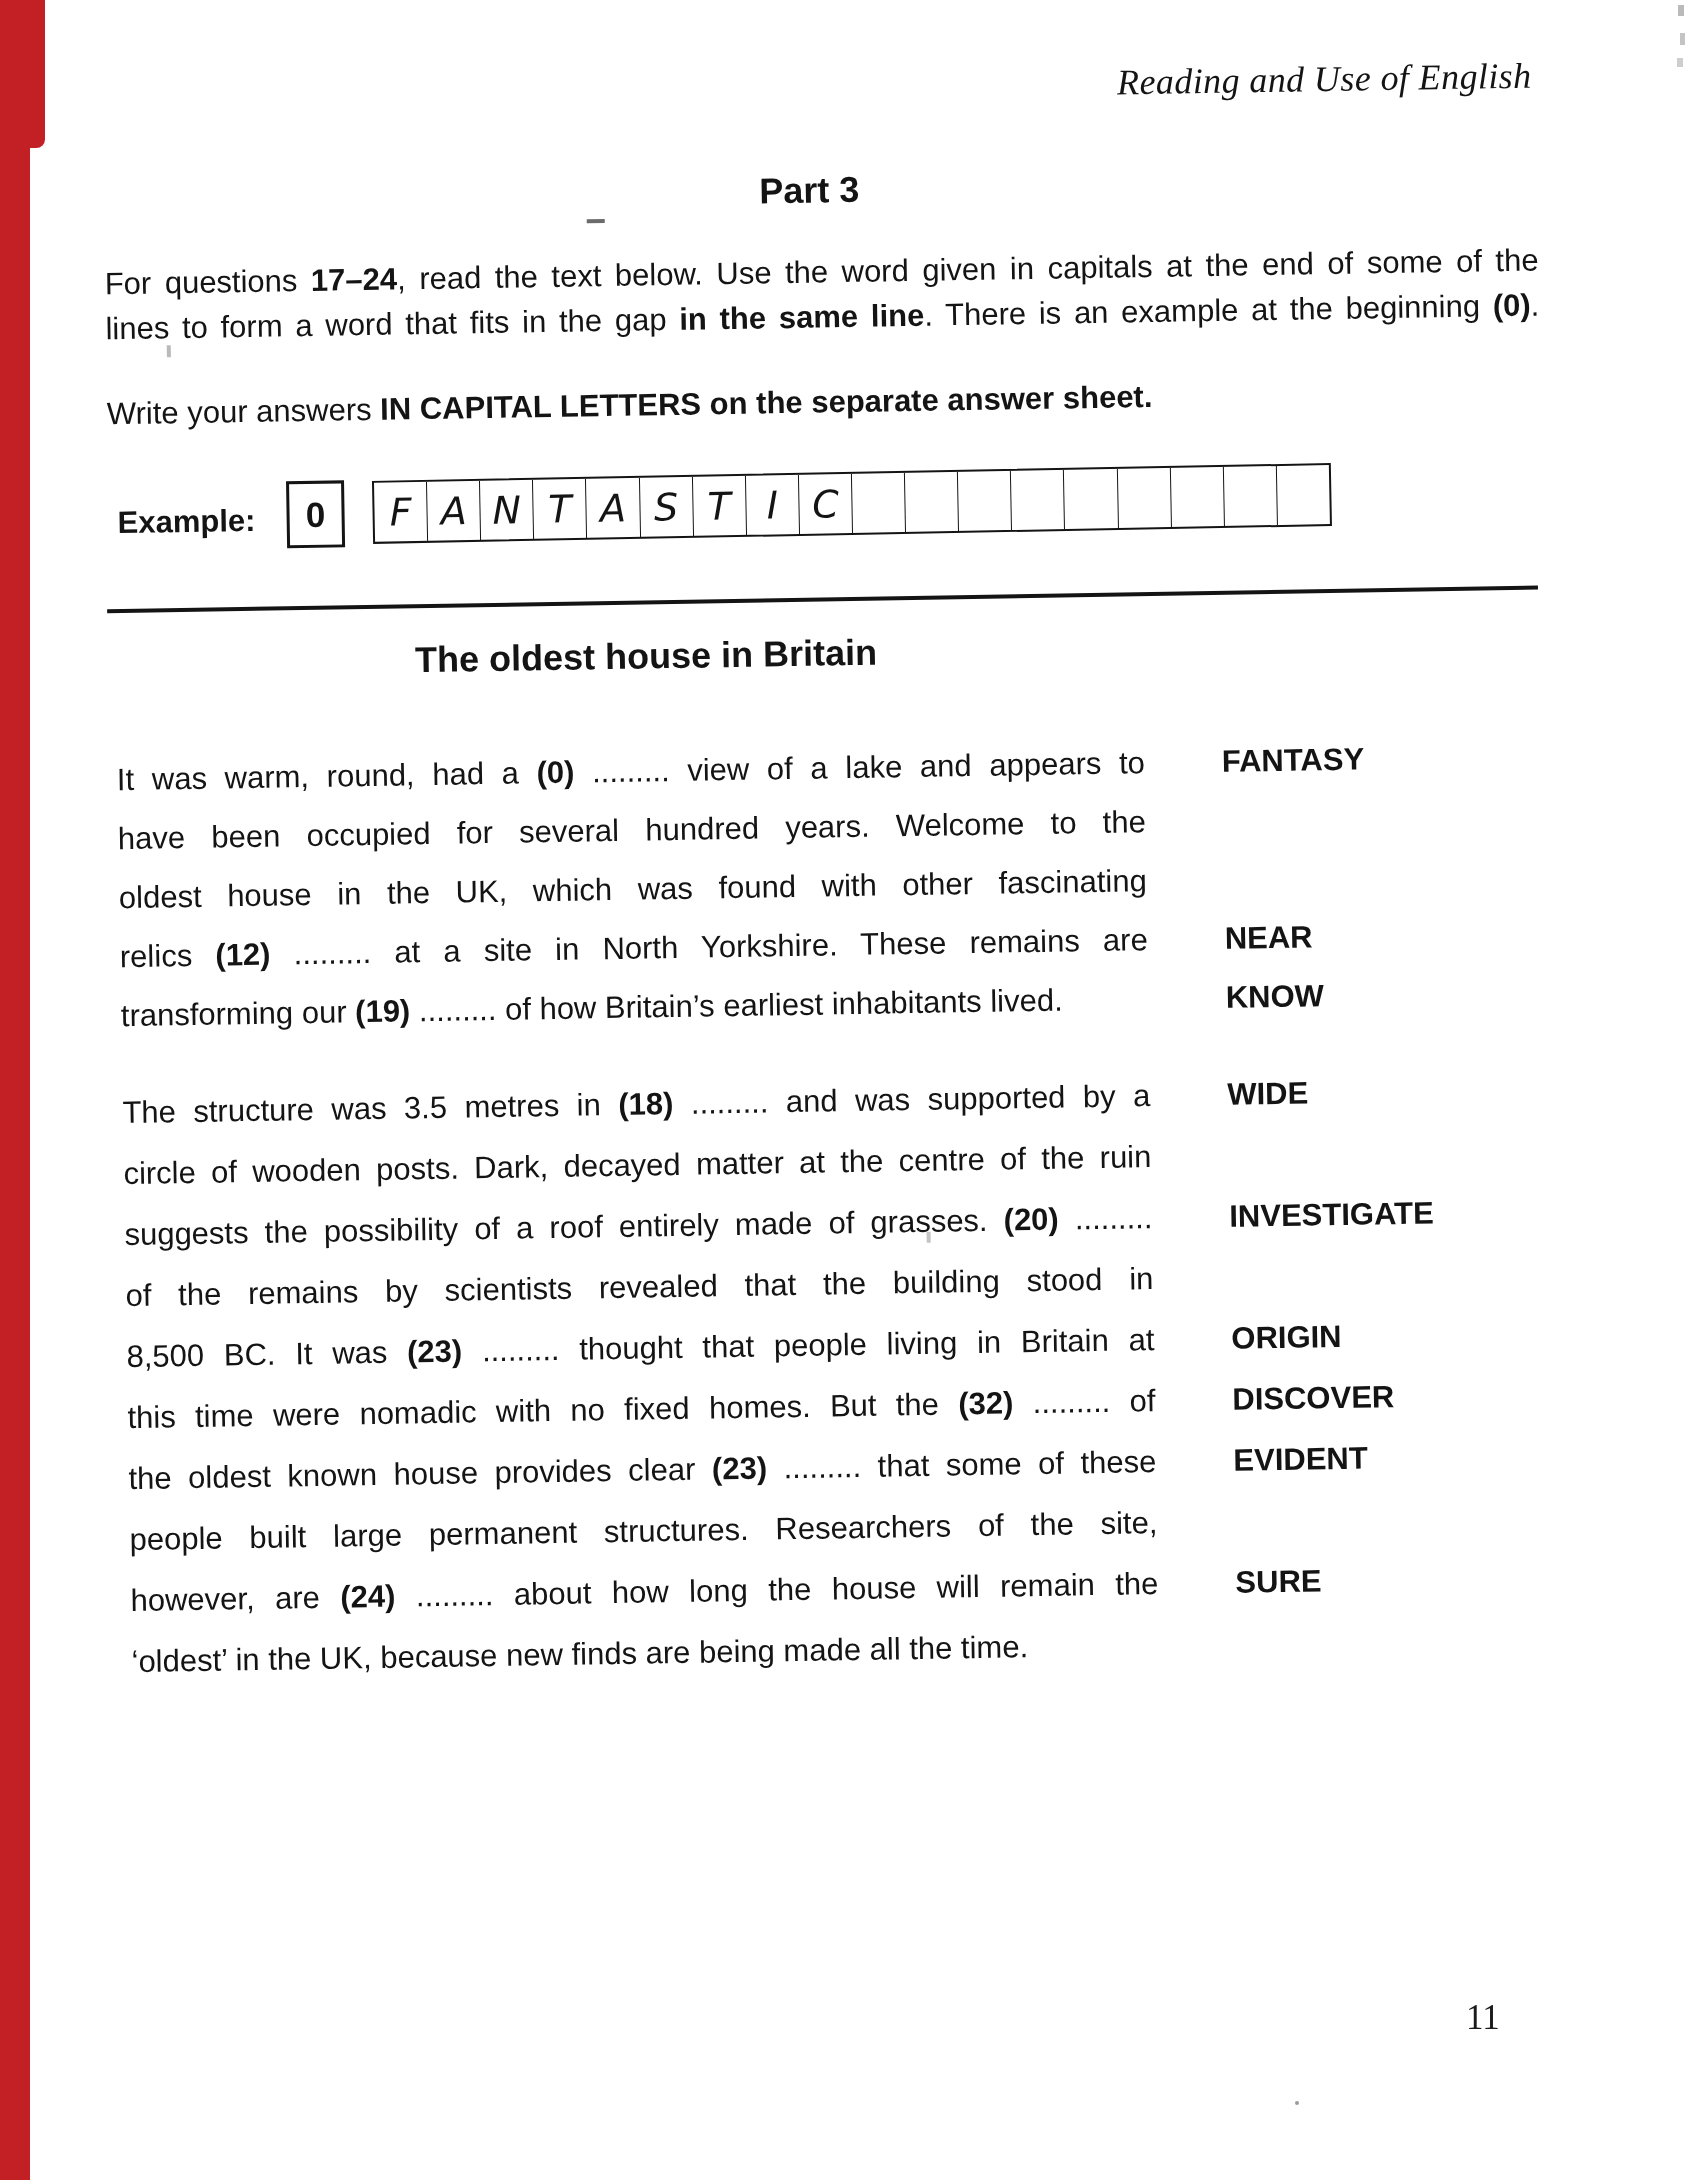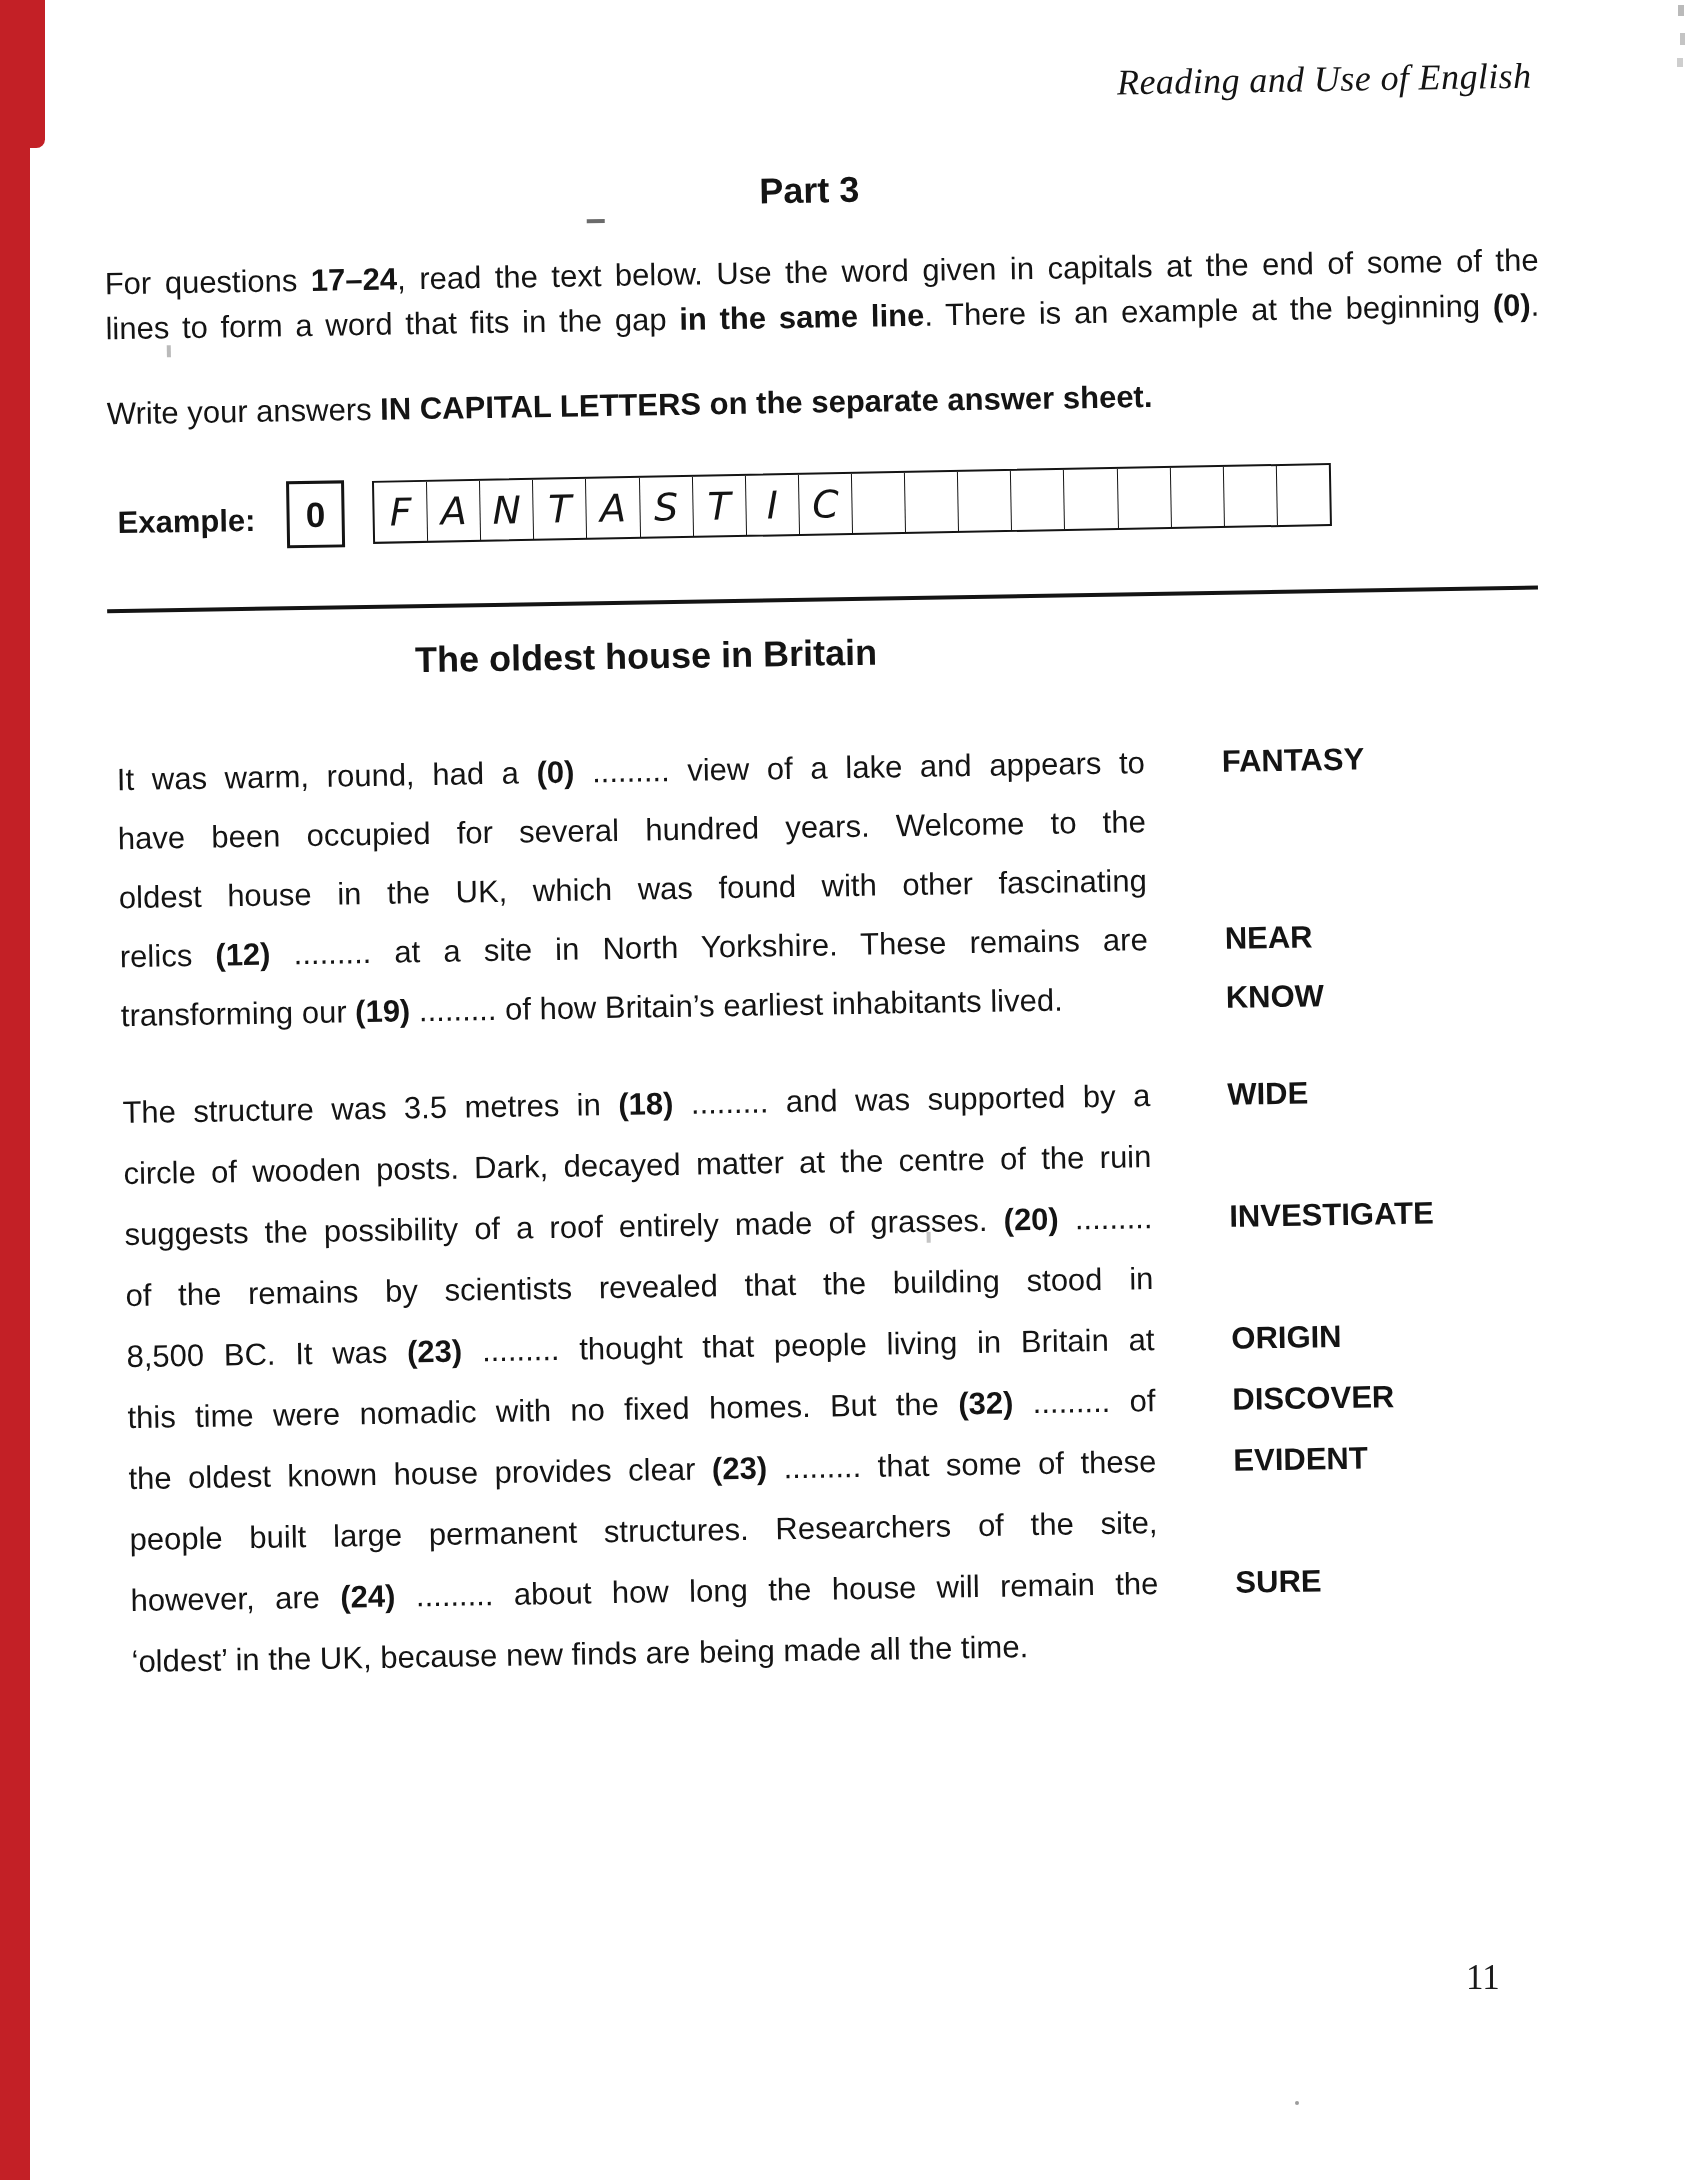--- a/index.html
+++ b/index.html
@@ -30,21 +30,21 @@
   .letter-cell{flex:1 1 0;border-left:1.7px solid #141414;display:flex;align-items:center;justify-content:center;
                font-family:"DejaVu Sans", sans-serif;font-style:italic;font-size:38px;font-weight:500;}
   .letter-cell:first-child{border-left:none;}
   .divider{height:3.5px;background:#141414;}
   .passage-title{font-size:36px;font-weight:700;text-align:center;width:1028px;}
   .passage{width:1328px;}
   .prow{position:relative;}
   .ptext{width:1028px;font-size:31px;}
   .ptext.just{text-align:justify;text-align-last:justify;}
   .keyword{position:absolute;left:1105px;top:0;font-size:31px;font-weight:700;white-space:nowrap;}
-  .pagenum{position:absolute;left:1466px;top:1958px;font-family:"Liberation Serif", serif;font-size:35px;color:#1a1a1a;}
+  .pagenum{position:absolute;left:1466px;top:1998px;font-family:"Liberation Serif", serif;font-size:35px;color:#1a1a1a;}
   
   .speck{position:absolute;background:#3a3a3a;}
 </style>
 </head>
 <body>
 
 <div class="red-edge"></div>
 <div class="red-edge-top"></div>
 
 <div class="skew">

